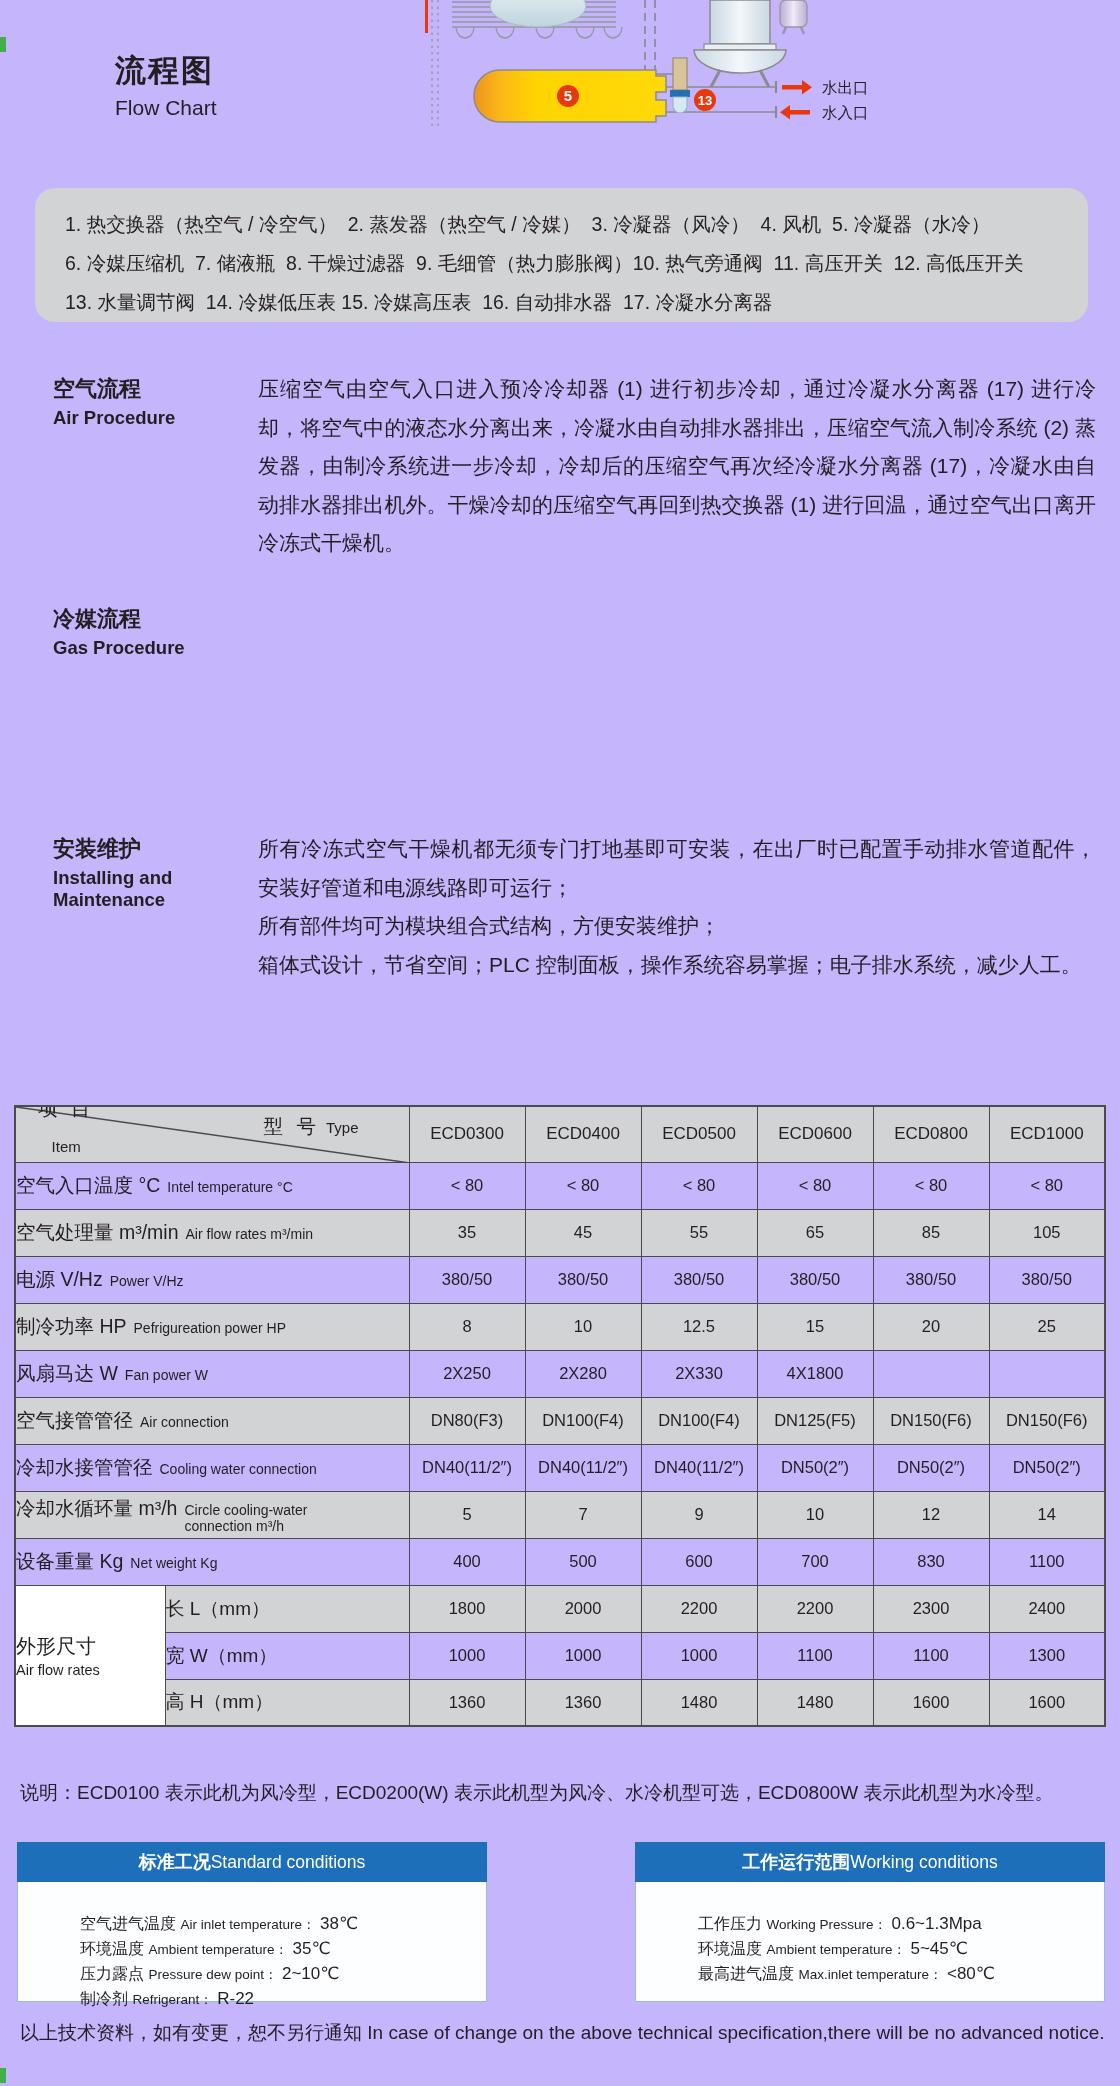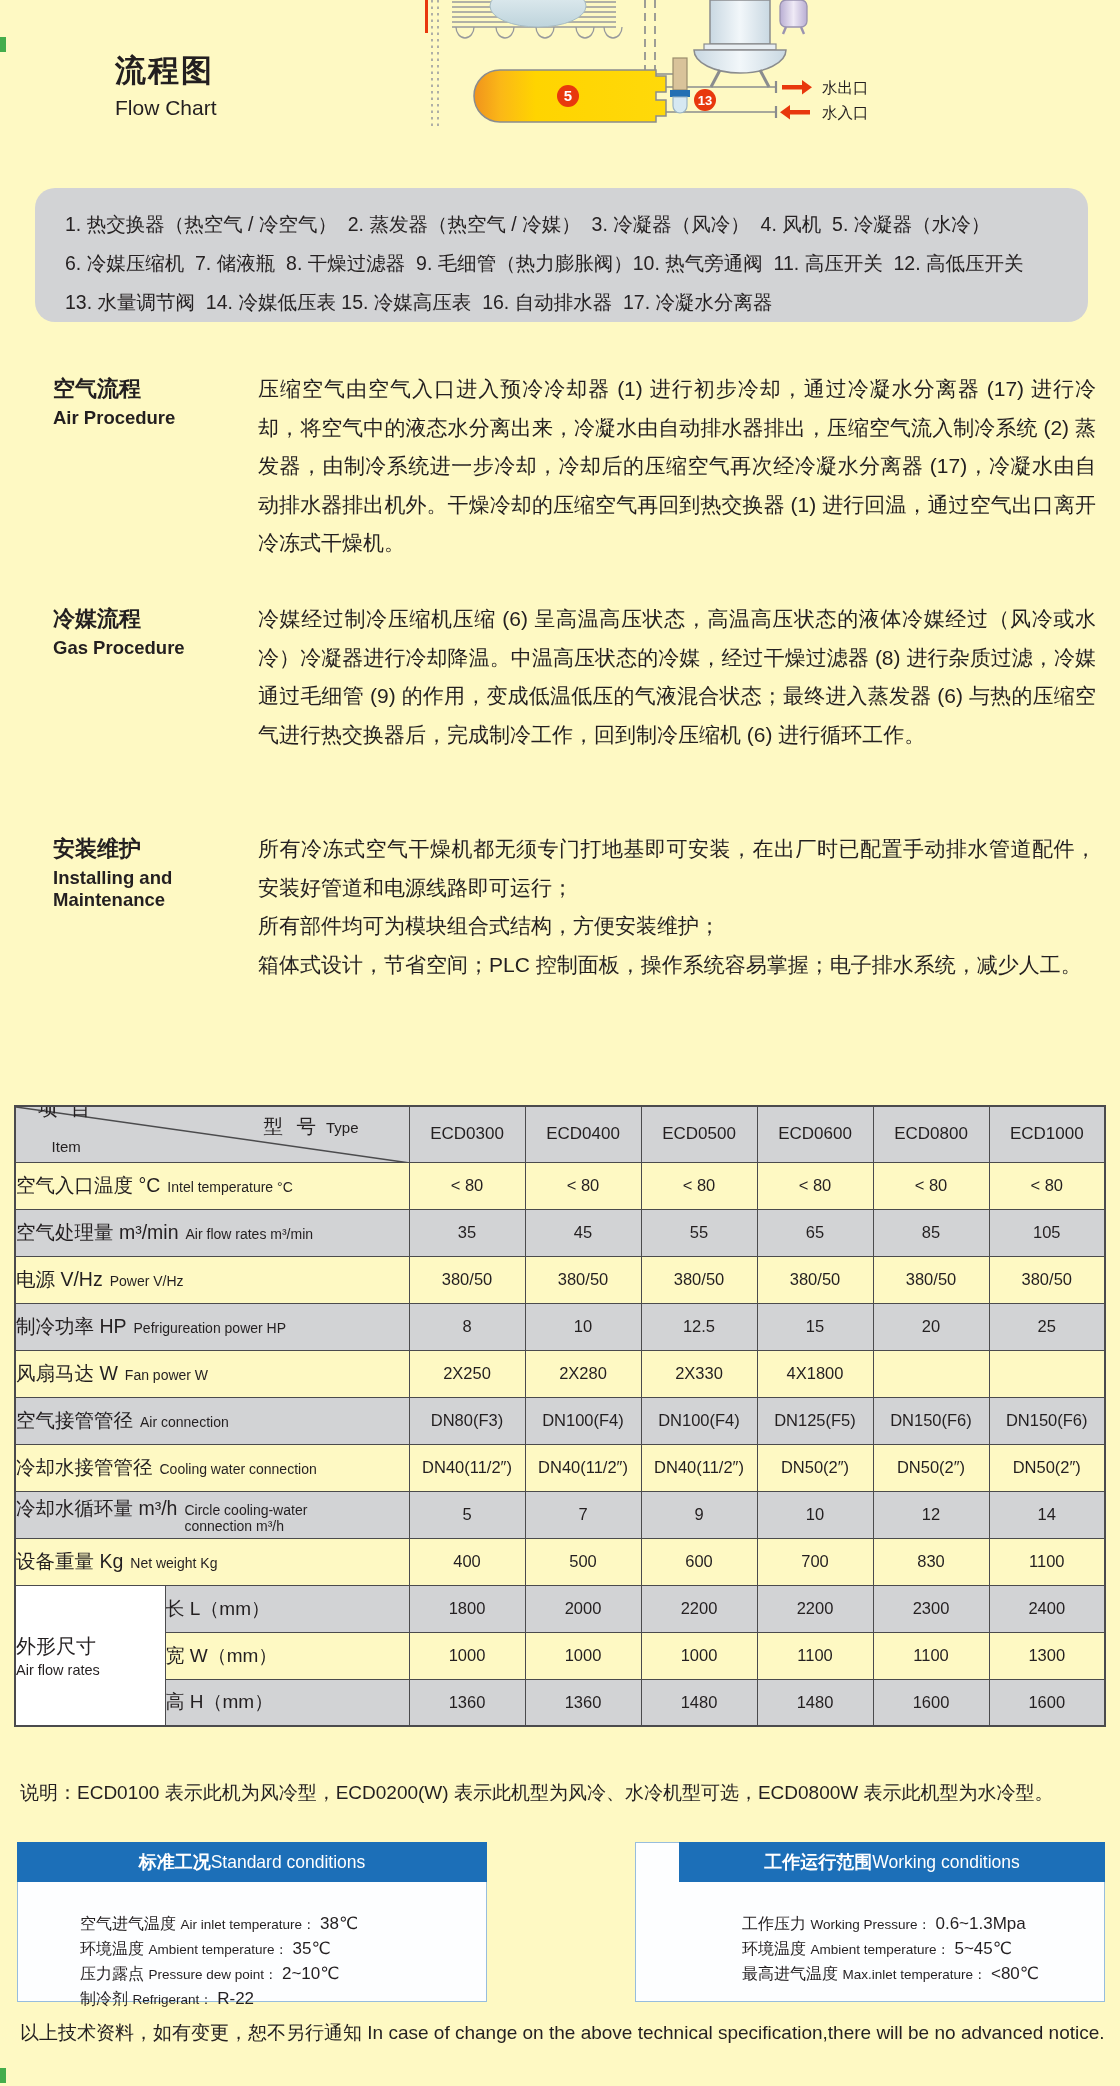--- a/index.html
+++ b/index.html
@@ -1,16 +1,16 @@
 <!DOCTYPE html>
 <html><head>
 <meta charset="utf-8">
 <style>
   html,body{margin:0;padding:0;background:#fff;}
-  .page{position:relative;width:1120px;height:2086px;background:#fef9c3;overflow:hidden;
+  .page{position:relative;width:1120px;height:2086px;background:#c4b5fd;overflow:hidden;
         font-family:"Liberation Sans","DejaVu Sans",sans-serif;color:#231f20;}
   .crop-mark{position:absolute;width:6px;height:15px;background:#44ad4c;left:0;}
   
   .fc-title{position:absolute;left:115px;top:50px;}
   .fc-title .zh{font-size:31px;font-weight:bold;letter-spacing:2px;}
   .fc-title .en{font-size:21px;margin-top:4px;}
   .diagram{position:absolute;left:418px;top:0;}
   
   .legend{position:absolute;left:35px;top:188px;width:1053px;height:134px;
           background:#d2d3d5;border-radius:20px;padding:17px 0 0 30px;box-sizing:border-box;}
@@ -191,23 +191,20 @@
     </div>
     <div class="sec-body">
       <p>压缩空气由空气入口进入预冷冷却器 (1) 进行初步冷却，通过冷凝水分离器 (17) 进行冷却，将空气中的液态水分离出来，冷凝水由自动排水器排出，压缩空气流入制冷系统 (2) 蒸发器，由制冷系统进一步冷却，冷却后的压缩空气再次经冷凝水分离器 (17)，冷凝水由自动排水器排出机外。干燥冷却的压缩空气再回到热交换器 (1) 进行回温，通过空气出口离开冷冻式干燥机。</p>
     </div>
   </div>
 
   <div class="section" style="top:600px;">
     <div class="sec-label">
       <div class="zh">冷媒流程</div>
       <div class="en">Gas Procedure</div>
-    </div>
-    <div class="sec-body">
-      <p>冷媒经过制冷压缩机压缩 (6) 呈高温高压状态，高温高压状态的液体冷媒经过（风冷或水冷）冷凝器进行冷却降温。中温高压状态的冷媒，经过干燥过滤器 (8) 进行杂质过滤，冷媒通过毛细管 (9) 的作用，变成低温低压的气液混合状态；最终进入蒸发器 (6) 与热的压缩空气进行热交换器后，完成制冷工作，回到制冷压缩机 (6) 进行循环工作。</p>
     </div>
   </div>
 
   <div class="section" style="top:830px;">
     <div class="sec-label">
       <div class="zh">安装维护</div>
       <div class="en">Installing and Maintenance</div>
     </div>
     <div class="sec-body">
       <p>所有冷冻式空气干燥机都无须专门打地基即可安装，在出厂时已配置手动排水管道配件，安装好管道和电源线路即可运行；</p>
@@ -432,21 +429,21 @@
         <span class="zh">压力露点</span>
         <span class="en">Pressure dew point：</span>
         <span class="val">2~10℃</span></div>
       <div class="crow">
         <span class="zh">制冷剂</span>
         <span class="en">Refrigerant：</span>
         <span class="val">R-22</span></div>
     </div>
   </div>
 
-  <div class="cbox" style="left:635px;padding-left:44px;">
+  <div class="cbox" style="left:635px;">
     <div class="chead">
       <span class="zh">工作运行范围</span>
       <span class="en">Working conditions</span>
     </div>
     <div class="cbody">
       <div class="crow">
         <span class="zh">工作压力</span>
         <span class="en">Working Pressure：</span>
         <span class="val">0.6~1.3Mpa</span></div>
       <div class="crow">

